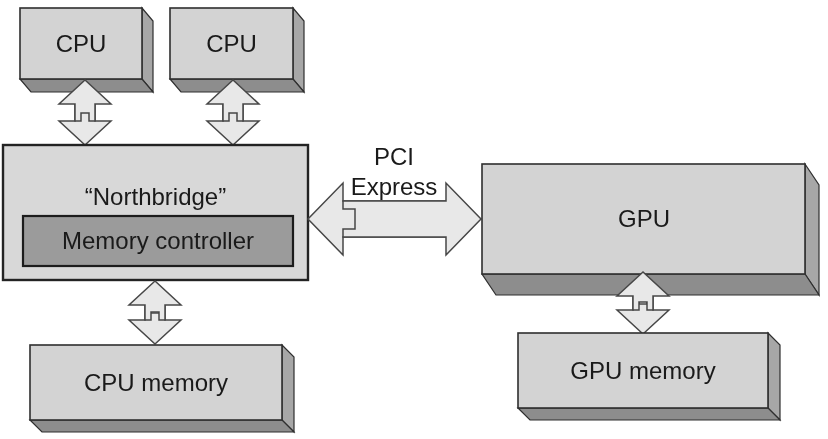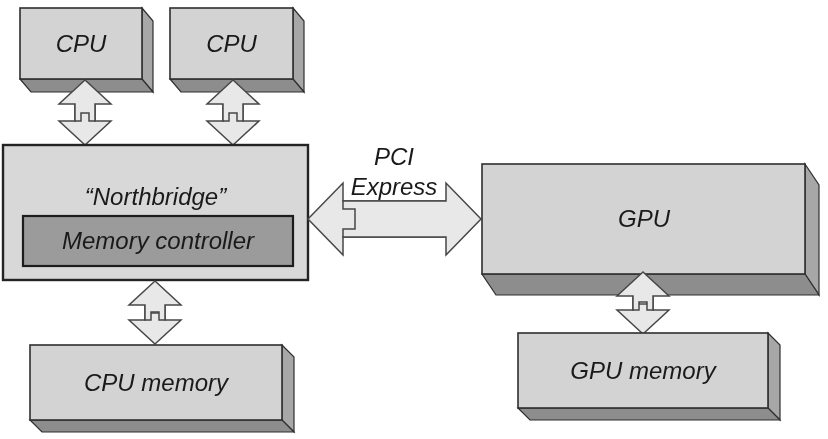--- a/index.html
+++ b/index.html
@@ -1,16 +1,16 @@
 <!DOCTYPE html>
 <html><head>
 <meta charset="utf-8">
 <style>
   html, body { margin: 0; padding: 0; background: #ffffff; }
-  .canvas { width: 828px; height: 439px; position: relative; background: #ffffff; font-style: italic; }
+  .canvas { width: 828px; height: 439px; position: relative; background: #ffffff; }
   svg { display: block; }
   text {
     font-family: "Liberation Sans", sans-serif;
     font-size: 24px;
     fill: #1a1a1a;
     text-anchor: middle;
   }
   .face  { stroke: #2f2f2f; stroke-width: 1.6; }
   .side  { stroke: #2f2f2f; stroke-width: 1.2; }
   .flat  { stroke: #232323; stroke-width: 2.4; }

